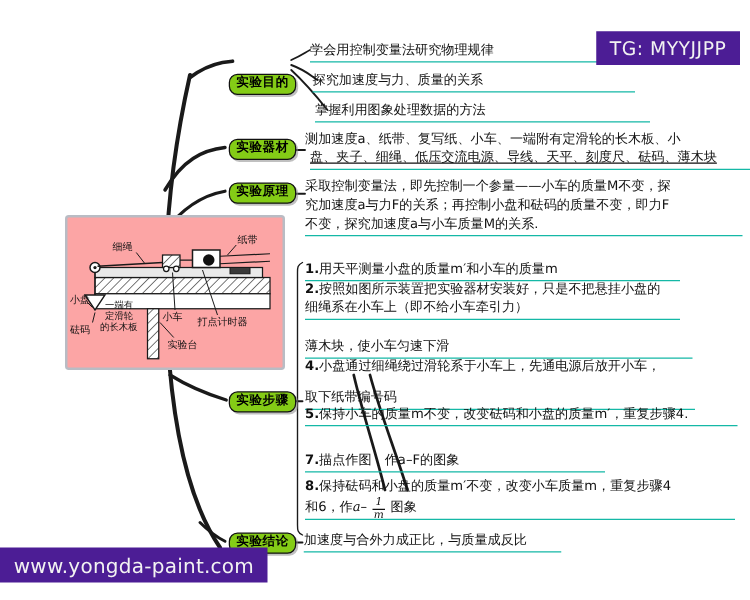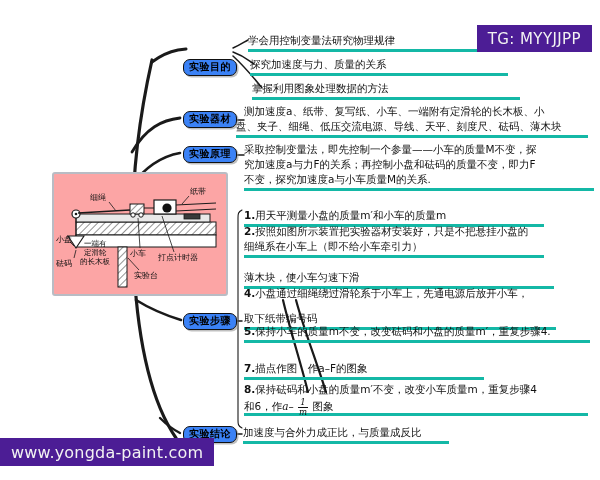--- a/index.html
+++ b/index.html
@@ -12,38 +12,38 @@
   #stage{position:absolute;left:0;top:0;width:600px;height:480px;}
 
   
   #links{position:absolute;left:0;top:0;width:600px;height:480px;pointer-events:none;}
 
   
   .node{
     position:absolute;
     border:1.4px solid #111;
     border-radius:7px;
-    background:#3b82f6;
+    background:#84cc16;
     font-size:10px;
     font-weight:bold;
     color:#000;
     letter-spacing:.5px;
     padding:2px 5px 3px 5px;
     white-space:nowrap;
     line-height:1;
     box-shadow:1.5px 1.5px 0 rgba(140,140,140,.55);
   }
 
   
   .row{
     position:absolute;
     font-size:10.5px;
     color:#111;
     line-height:1.32;
-    border-bottom:3px solid #14b8a6;
+    border-bottom:1px solid #14b8a6;
     padding-bottom:1px;
     box-sizing:border-box;
   }
   .row i{font-style:italic;font-family:"DejaVu Serif","Liberation Serif",serif;}
   .row .lab{font-weight:bold;}
   .frac{
     display:inline-block;vertical-align:-0.42em;
     text-align:center;font-style:italic;
     font-family:"DejaVu Serif","Liberation Serif",serif;
     line-height:1;margin:0 1px;
@@ -108,21 +108,21 @@
   <div class="node" style="left:183px;top:111px;"><span>实验器材</span></div>
   <div class="node" style="left:183px;top:146px;"><span>实验原理</span></div>
   <div class="node" style="left:183px;top:313px;"><span>实验步骤</span></div>
   <div class="node" style="left:183px;top:426px;"><span>实验结论</span></div>
 
   <div class="row" style="left:248px;top:34px;width:276px;">学会用控制变量法研究物理规律</div>
   <div class="row" style="left:250px;top:58px;width:258px;">探究加速度与力、质量的关系</div>
   <div class="row" style="left:252px;top:82px;width:268px;">掌握利用图象处理数据的方法</div>
 
   <div class="row" style="left:244px;top:105px;width:352px;border-bottom:none;">测加速度a、纸带、复写纸、小车、一端附有定滑轮的长木板、小</div>
-  <div class="row" style="left:236px;top:120px;width:352px;">盘、夹子、细绳、低压交流电源、导线、天平、刻度尺、砝码、薄木块</div>
+  <div class="row" style="left:248px;top:120px;width:352px;text-decoration:underline;">盘、夹子、细绳、低压交流电源、导线、天平、刻度尺、砝码、薄木块</div>
 
   <div class="row" style="left:244px;top:143px;width:350px;border-bottom:none;">采取控制变量法，即先控制一个参量——小车的质量M不变，探</div>
   <div class="row" style="left:244px;top:158px;width:350px;border-bottom:none;">究加速度a与力F的关系；再控制小盘和砝码的质量不变，即力F</div>
   <div class="row" style="left:244px;top:173px;width:350px;">不变，探究加速度a与小车质量M的关系.</div>
 
   <div class="row" style="left:244px;top:209px;width:300px;">
     <span class="lab">1.</span><span>用天平测量小盘的质量m′和小车的质量m</span>
   </div>
 
   <div class="row" style="left:244px;top:225px;width:300px;border-bottom:none;">

